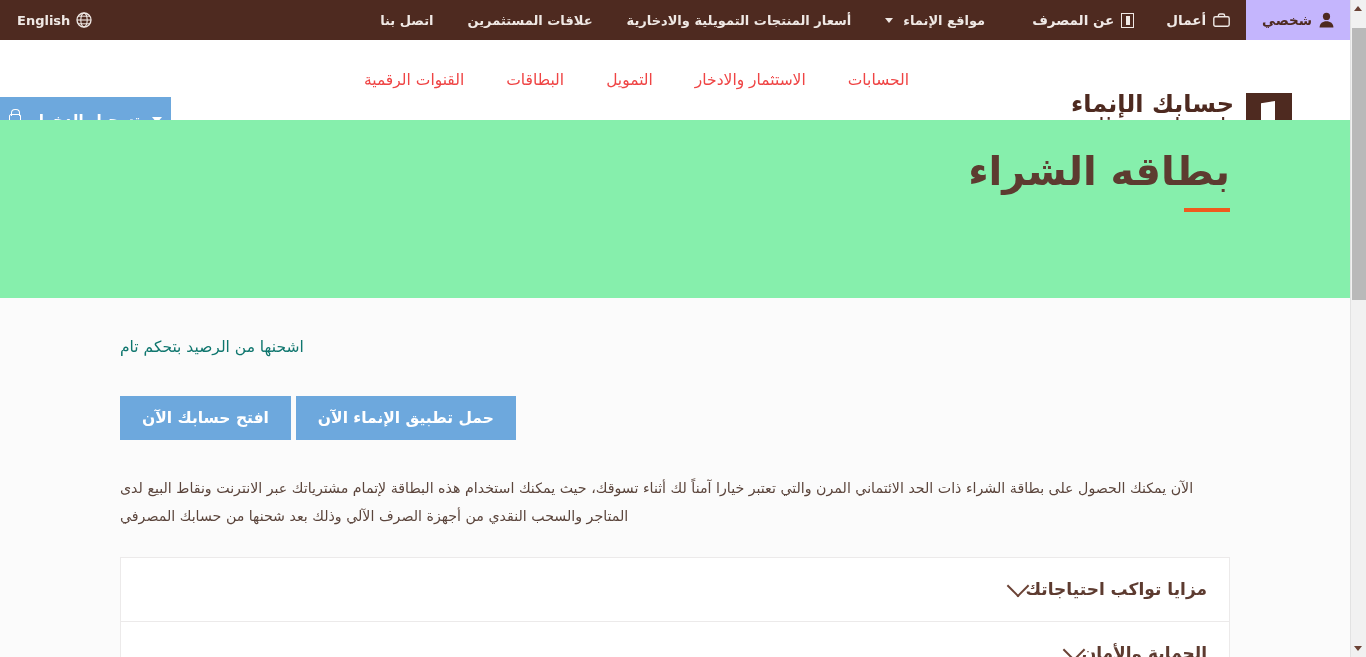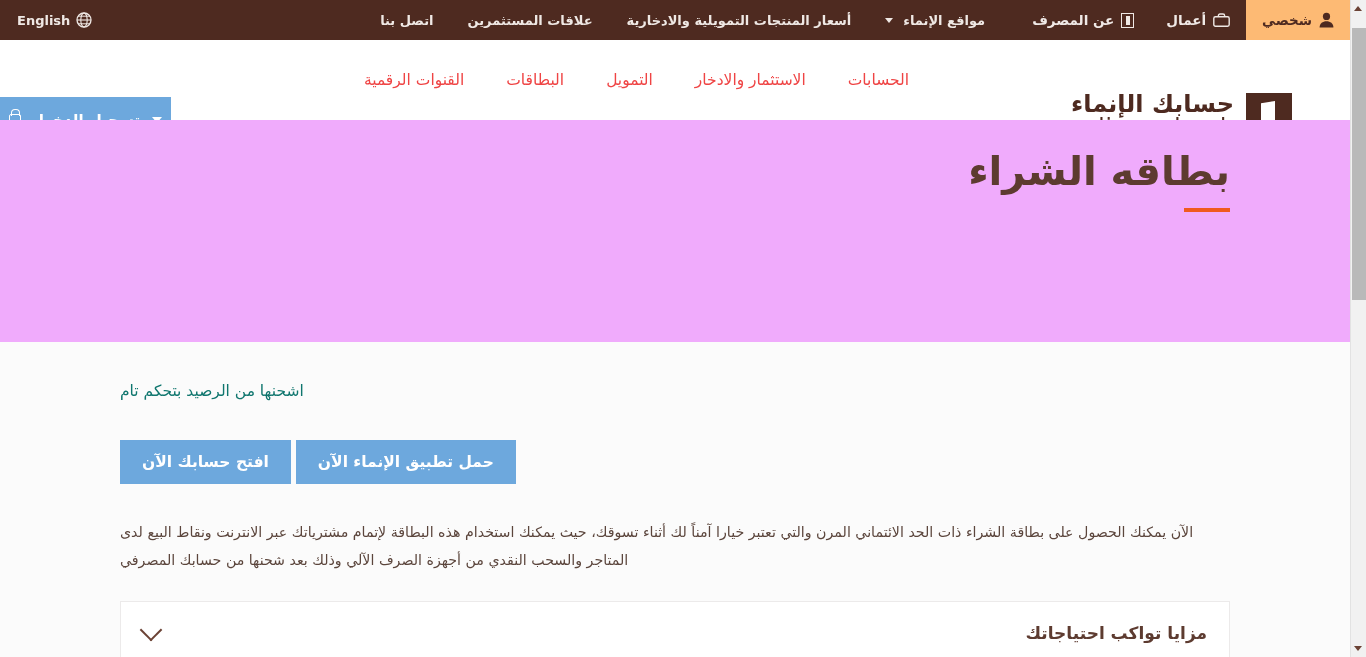--- a/index.html
+++ b/index.html
@@ -42,21 +42,21 @@
     align-items: center;
     gap: 7px;
     padding: 0 16px;
     color: #f0e9e6;
     font-size: 13.5px;
     font-weight: bold;
     cursor: pointer;
     white-space: nowrap;
   }
   .seg-tab.active {
-    background: #fdba74;
+    background: #c4b5fd;
     color: #4e2a20;
   }
   .topbar-links {
     display: flex;
     align-items: center;
     flex-direction: row;
     flex: 1;
     gap: 0;
     padding-right: 14px;
   }
@@ -211,22 +211,22 @@
     border-left: 5px solid transparent;
     border-right: 5px solid transparent;
     border-top: 6px solid #ffffff;
     margin-left: 2px;
     flex: none;
   }
 
   
   .hero {
     position: relative;
-    height: 222px;
-    background: #f0abfc;
+    height: 178px;
+    background: #86efac;
     direction: rtl;
   }
   .hero-inner {
     position: absolute;
     right: 120px;
     top: 26px;
     text-align: right;
   }
   .hero-title {
     font-size: 40px;
@@ -289,21 +289,20 @@
     border: 1px solid #eceaea;
     border-bottom: none;
     background: #ffffff;
   }
   .acc-item {
     border-bottom: 1px solid #eceaea;
     height: 64px;
     display: flex;
     align-items: center;
     flex-direction: row;
-    justify-content: space-between;
     padding: 0 22px;
     cursor: pointer;
     background: #ffffff;
   }
   .acc-title {
     font-size: 17px;
     font-weight: bold;
     color: #5d3b30;
   }
   .chev {

